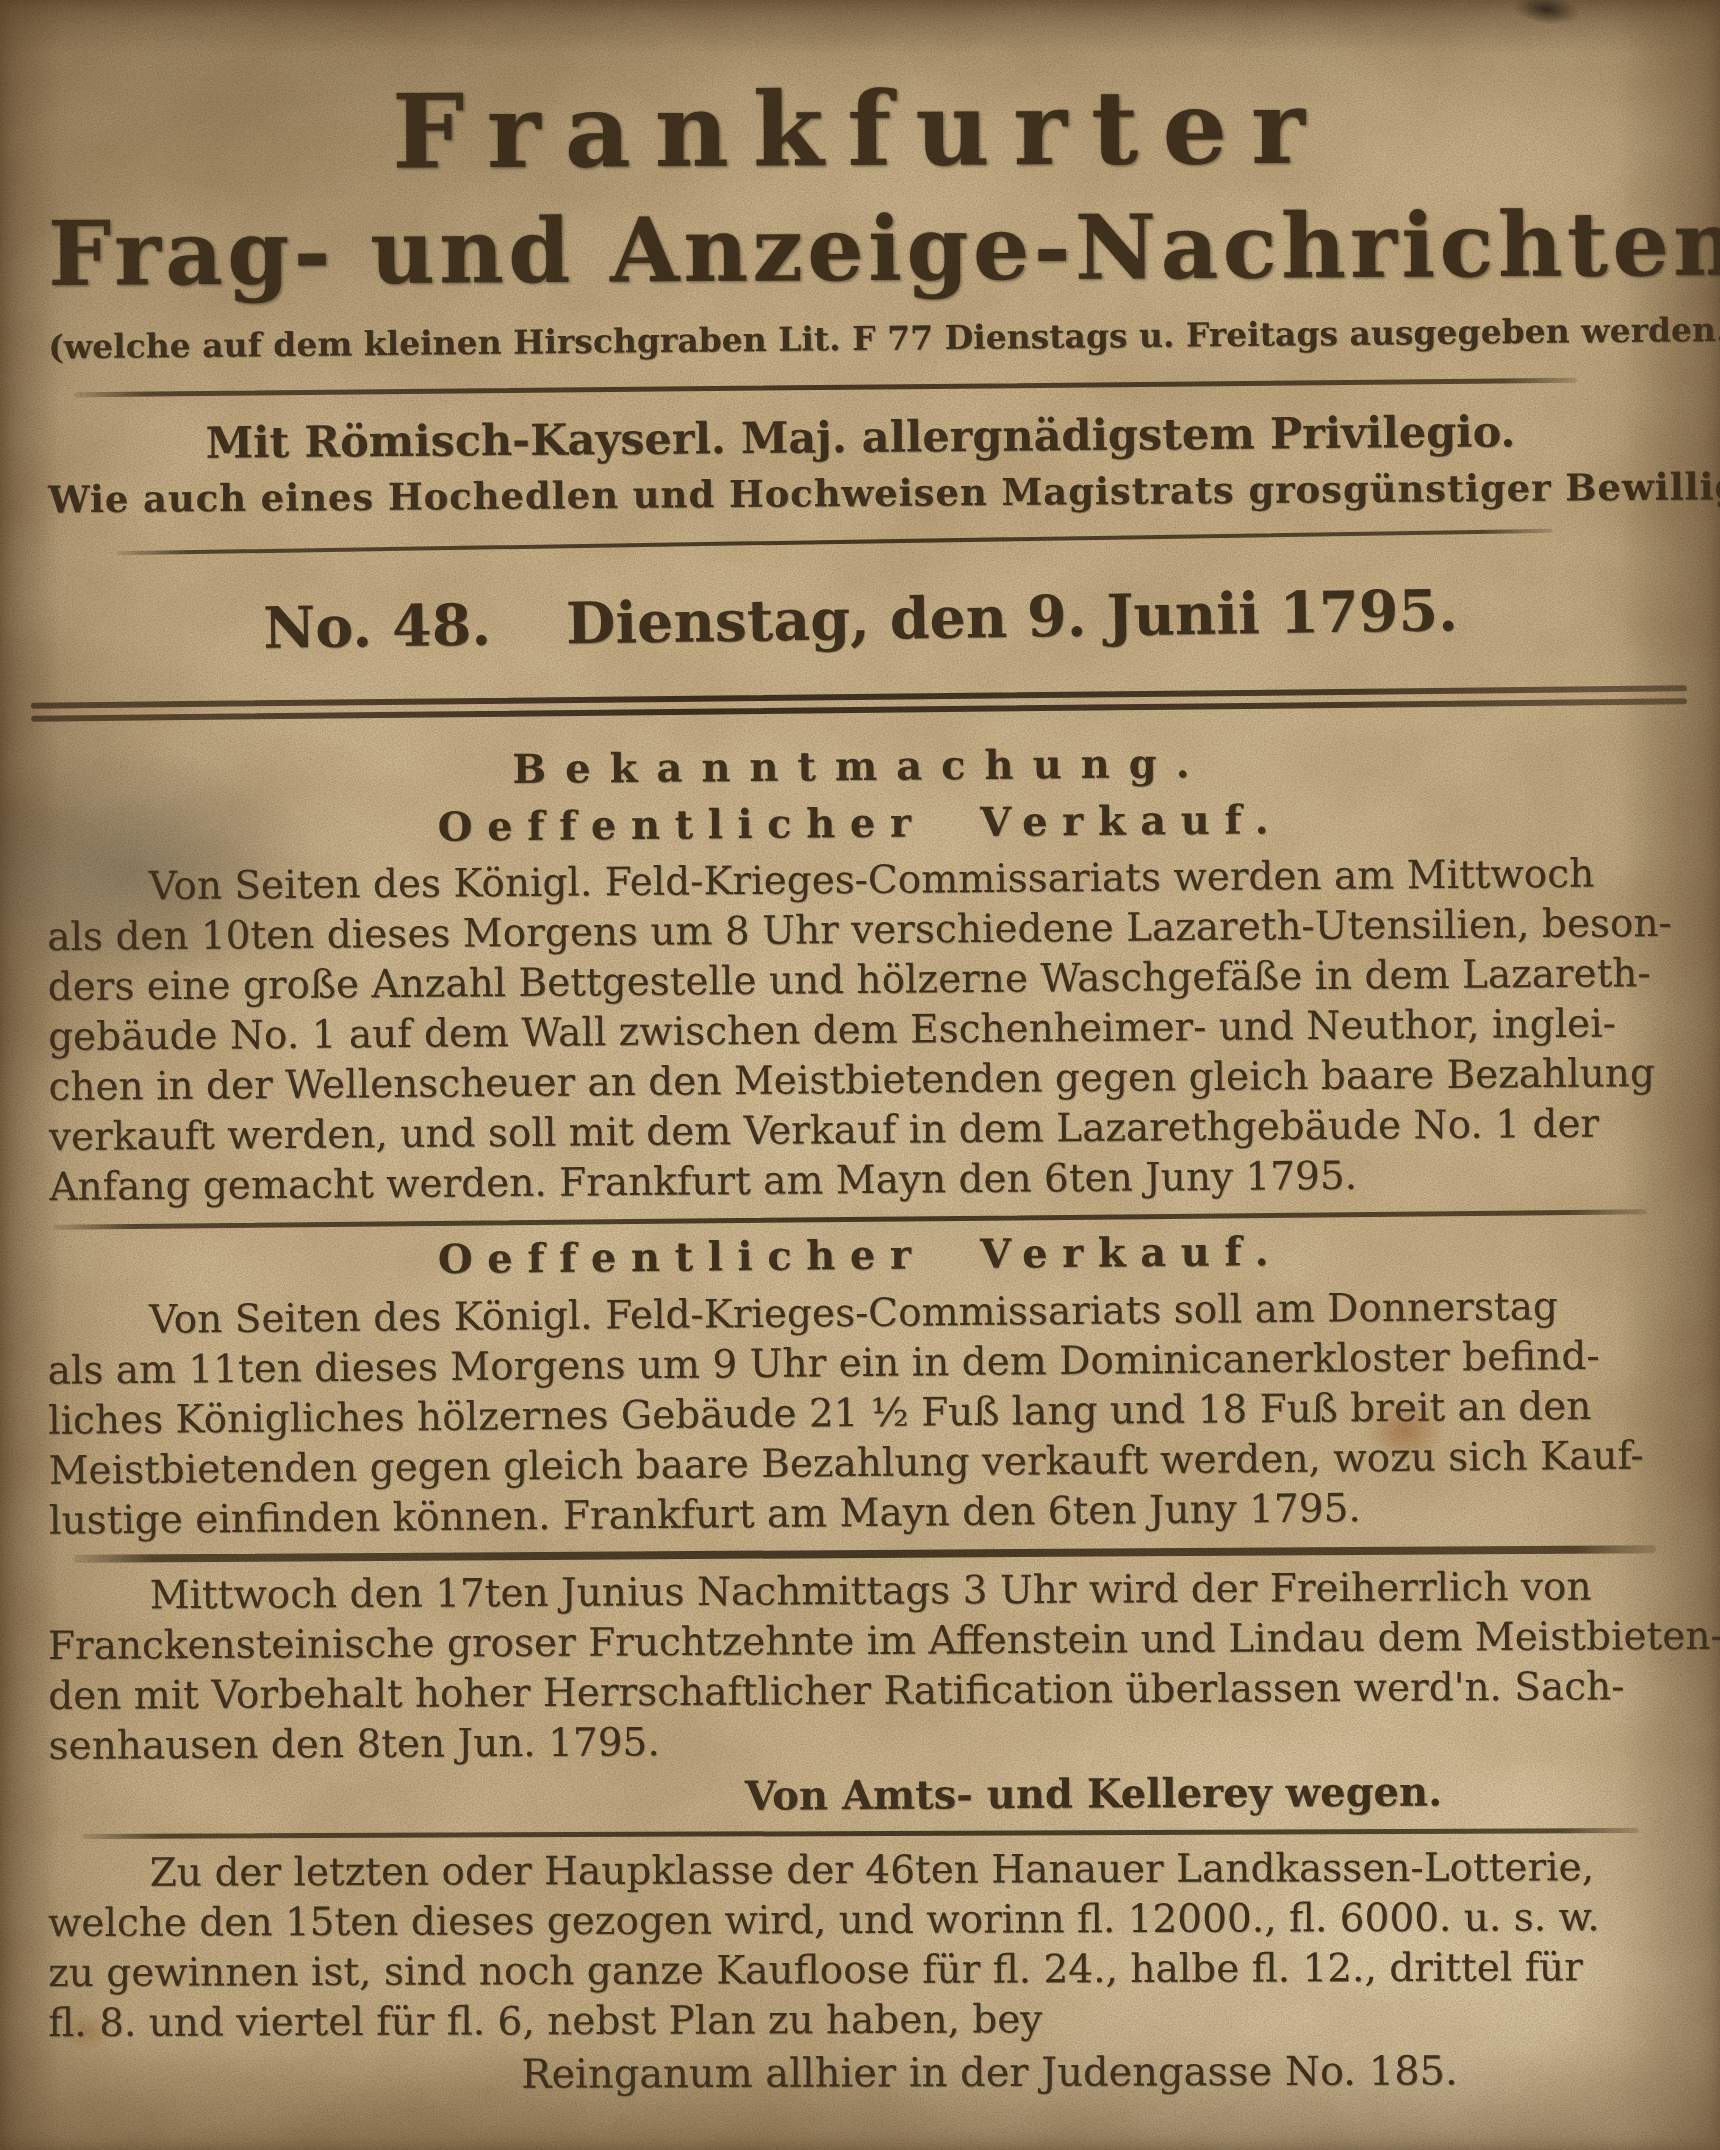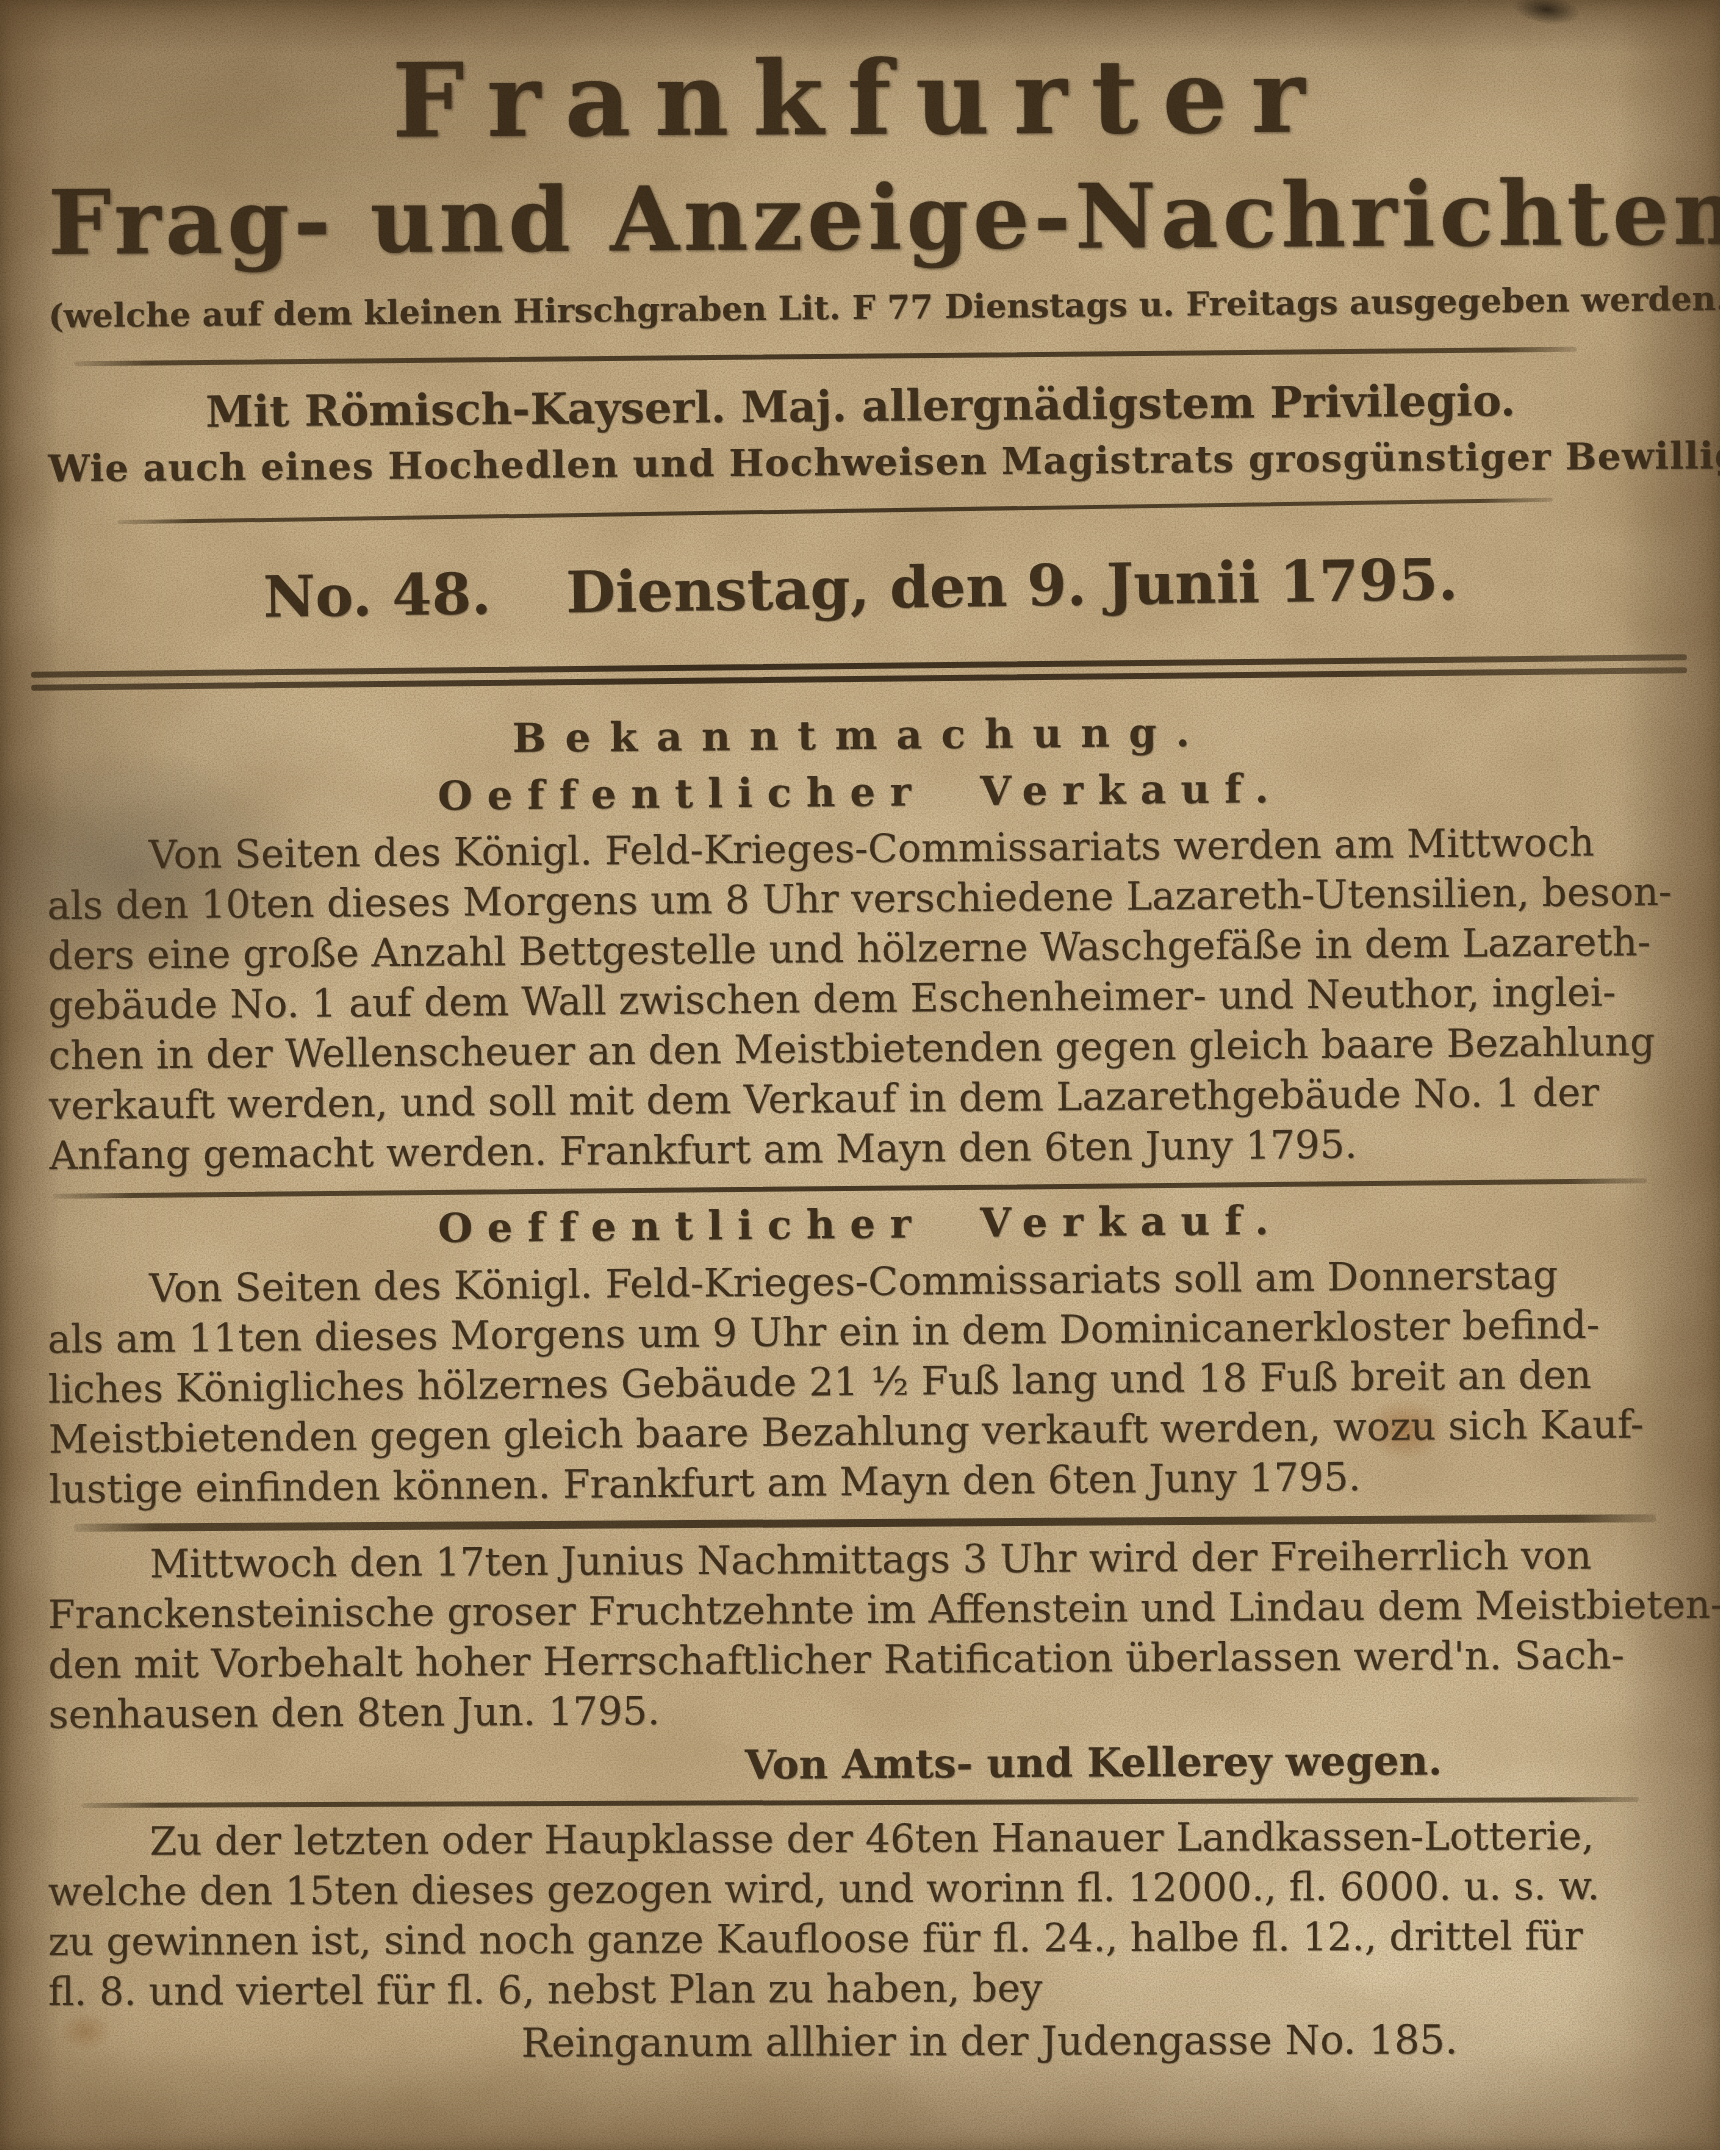--- a/index.html
+++ b/index.html
@@ -14,21 +14,21 @@
       radial-gradient(ellipse 989px 706px at 82% 92%, rgba(240,226,196,.55), rgba(240,226,196,0) 72%),
       radial-gradient(ellipse 1162px 817px at 46% 52%, rgba(233,217,185,.38), rgba(233,217,185,0) 78%),
       linear-gradient(90deg,  rgba(102,79,51,.52) 0px, rgba(102,79,51,0) 60px, rgba(102,79,51,0) 1618px, rgba(102,79,51,.46) 1721px),
       linear-gradient(180deg, rgba(95,73,47,.52) 0px,  rgba(95,73,47,0) 53px,  rgba(95,73,47,0) 2048px, rgba(118,93,60,.40) 2151px);
     box-shadow: inset 0 0 146px 36px rgba(95,72,45,.45), inset 0 0 19px rgba(70,52,30,.55);
     font-family:"DejaVu Serif","Liberation Serif",serif;
     color:#42331f;
   }
   .texture{ position:absolute; inset:0; mix-blend-mode:multiply; pointer-events:none; }
 
-  .content{ position:relative; padding:38px 48px 0 48px; text-shadow:0.6px 0.8px 1.1px rgba(58,44,26,.45); }
+  .content{ position:relative; padding:38px 48px 0 48px; text-shadow:0.6px 0.8px 1.1px rgba(58,44,26,.45);margin-top:31px; }
 
   .title1{ font-size:102px; line-height:120px; font-weight:bold; text-align:center;
            letter-spacing:24px; white-space:nowrap; transform:rotate(-.3deg);
            text-shadow:1.7px 1.7px 2.6px rgba(55,42,26,.4), 0 0 1.7px rgba(55,42,26,.55);}
   .title2{ font-size:89px; line-height:114px; font-weight:bold; text-align:center;
            letter-spacing:4.3px; white-space:nowrap; margin-top:3.4px; transform:rotate(-.35deg);
            text-shadow:1.7px 1.7px 2.6px rgba(55,42,26,.4), 0 0 1.7px rgba(55,42,26,.55);}
   .subtitle{ font-size:33px; line-height:41px; font-weight:bold; text-align:center;
              white-space:nowrap; margin-top:12px; transform:rotate(-.6deg); }
 

